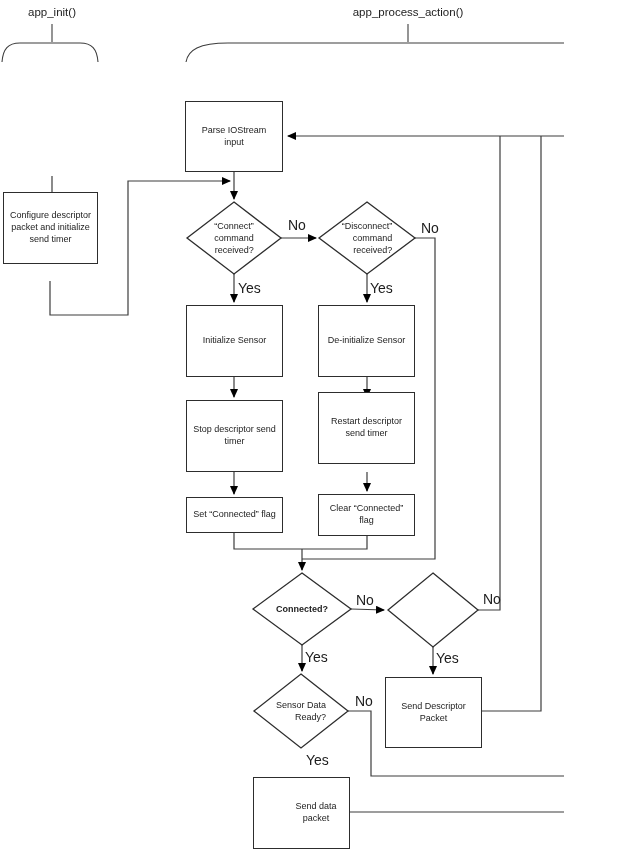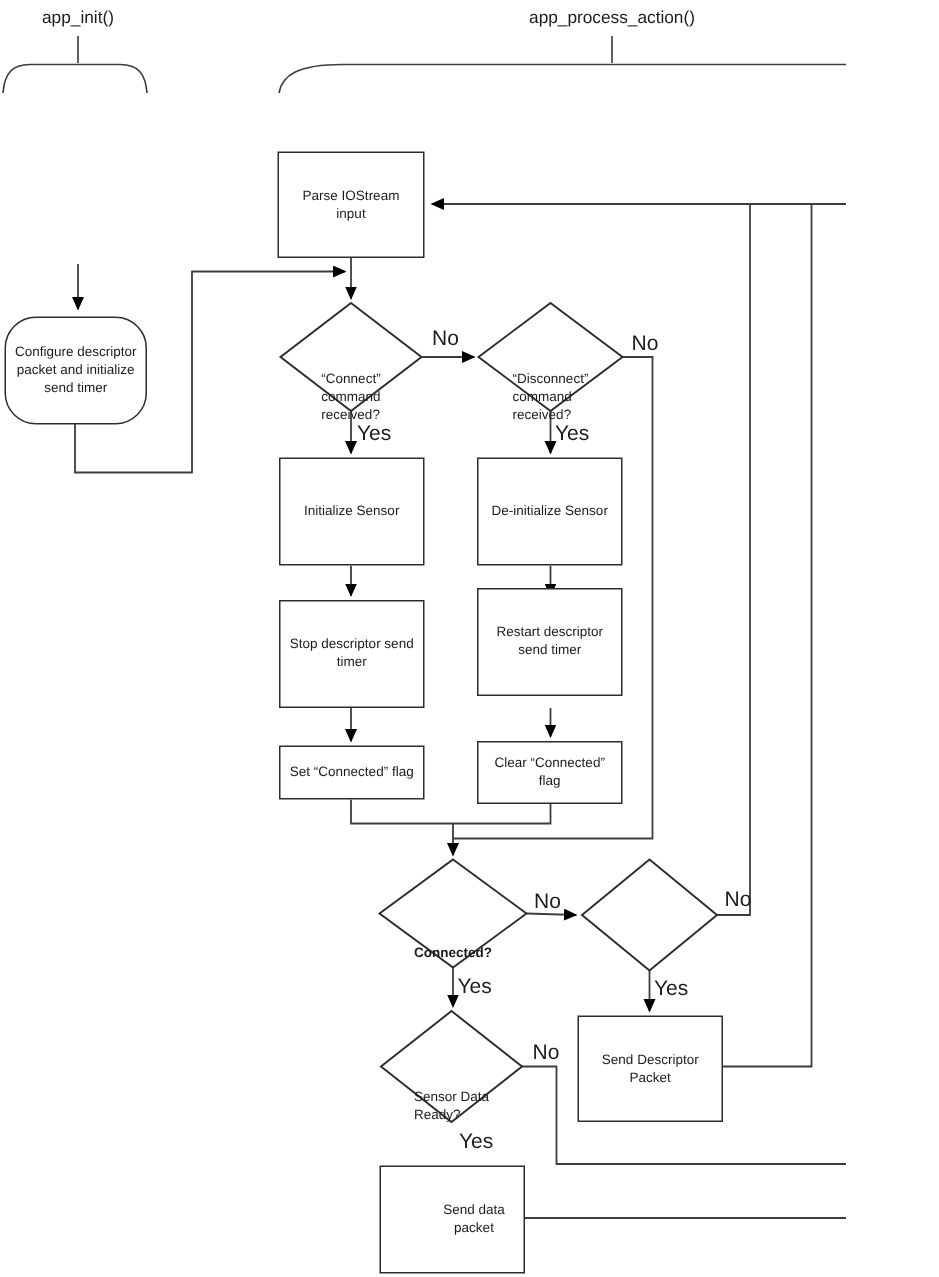--- a/index.html
+++ b/index.html
@@ -11,21 +11,21 @@
   .node{
     position:absolute;box-sizing:border-box;background:#ffffff;
     border:1.4px solid #2d2d2d;
     display:flex;align-items:center;justify-content:center;
     text-align:center;font-size:9px;line-height:1.3;
     white-space:pre-line;padding:2px;
   }
   .dtext{
     position:absolute;box-sizing:border-box;
     display:flex;align-items:center;justify-content:center;
-    text-align:left;font-size:9px;line-height:1.35;white-space:pre-line;margin-top:26px;
+    text-align:right;font-size:9px;line-height:1.35;white-space:pre-line;
   }
   .elabel{position:absolute;font-size:14px;line-height:1;}
   .fnlabel{position:absolute;font-size:11.5px;line-height:1.2;text-align:center;}
 </style>
 </head>
 <body>
 
 <div class="canvas">
 
   <svg class="wires" viewBox="0 0 626 851">
@@ -72,21 +72,21 @@
       <polygon points="367,202 415,238 367,274 319,238"></polygon>
       <polygon points="302,573 351,609 302,645 253,609"></polygon>
       <polygon points="433,573 478,610 433,647 388,610"></polygon>
       <polygon points="301,674 348,711 301,748 254,711"></polygon>
     </g>
   </svg>
 
   <div class="fnlabel" style="left:10px;top:6px;width:84px;">app_init()</div>
   <div class="fnlabel" style="left:338px;top:6px;width:140px;">app_process_action()</div>
 
-  <div class="node" style="left:3px;top:211px;width:95px;height:72px;border-radius:21px;">Configure descriptor
+  <div class="node" style="left:3px;top:192px;width:95px;height:72px;">Configure descriptor
 packet and initialize
 send timer</div>
   <div class="node" style="left:185px;top:101px;width:98px;height:71px;">Parse IOStream
 input</div>
   <div class="node" style="left:186px;top:305px;width:97px;height:72px;">Initialize Sensor</div>
   <div class="node" style="left:318px;top:305px;width:97px;height:72px;">De-initialize Sensor</div>
   <div class="node" style="left:186px;top:400px;width:97px;height:72px;">Stop descriptor send
 timer</div>
   <div class="node" style="left:318px;top:392px;width:97px;height:72px;">Restart descriptor
 send timer</div>

